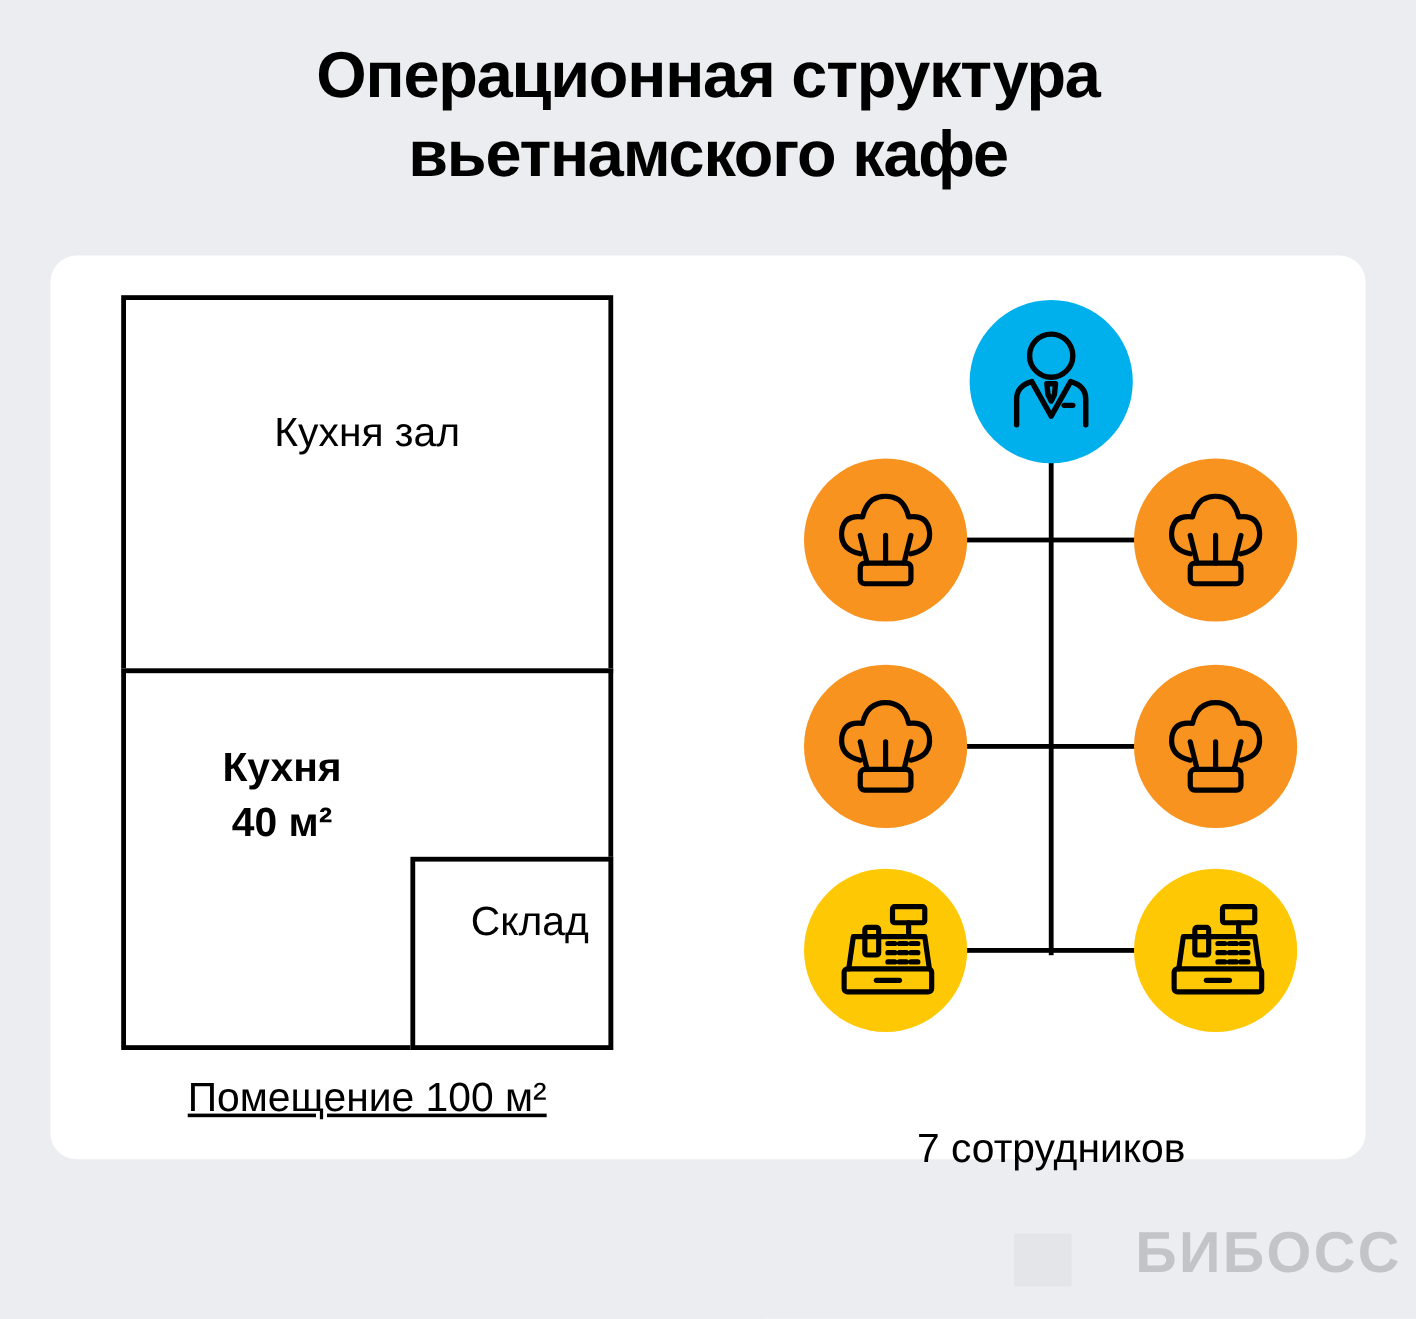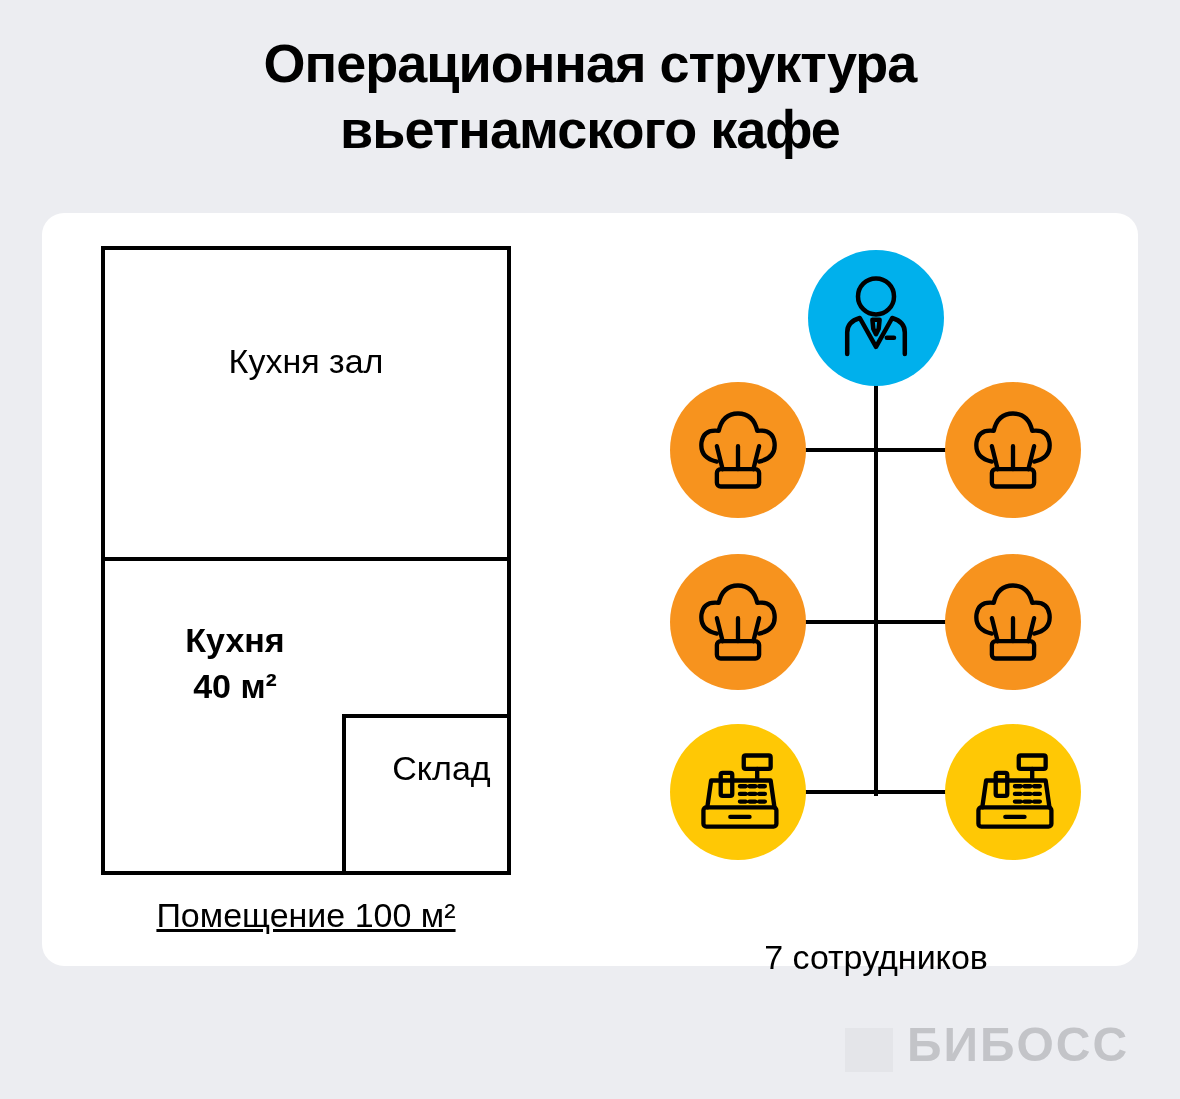--- a/index.html
+++ b/index.html
@@ -4,21 +4,21 @@
 <style>
   html,body{margin:0;padding:0;}
   body{width:1180px;height:1099px;background:#ECEDF1;position:relative;overflow:hidden;font-family:"Liberation Sans",sans-serif;color:#000;}
   .title{position:absolute;left:0;width:1180px;top:30px;text-align:center;font-weight:bold;font-size:54px;line-height:66px;letter-spacing:-1px;}
   .card{position:absolute;left:42px;top:213px;width:1096px;height:753px;background:#fff;border-radius:22px;}
   .room{position:absolute;border:4px solid #000;background:#fff;}
   .lbl{position:absolute;text-align:center;font-size:34px;line-height:46px;}
   .line{position:absolute;background:#000;}
   .circle{position:absolute;width:136px;height:136px;border-radius:50%;display:flex;align-items:center;justify-content:center;}
   .caption{position:absolute;font-size:34px;text-align:center;}
-  .logo{position:absolute;left:845px;top:1017px;display:flex;align-items:flex-end;}
+  .logo{position:absolute;left:845px;top:1017px;display:flex;align-items:flex-end;gap:39px;}
   .logo-box{width:48px;height:44px;background:#E4E5E9;margin-right:14px;}
   .logo-text{font-weight:bold;font-size:48px;color:#C3C4C8;letter-spacing:2px;}
 </style>
 </head>
 <body>
 
 <div class="title">
   <div>Операционная структура</div>
   <div>вьетнамского кафе</div>
 </div>

